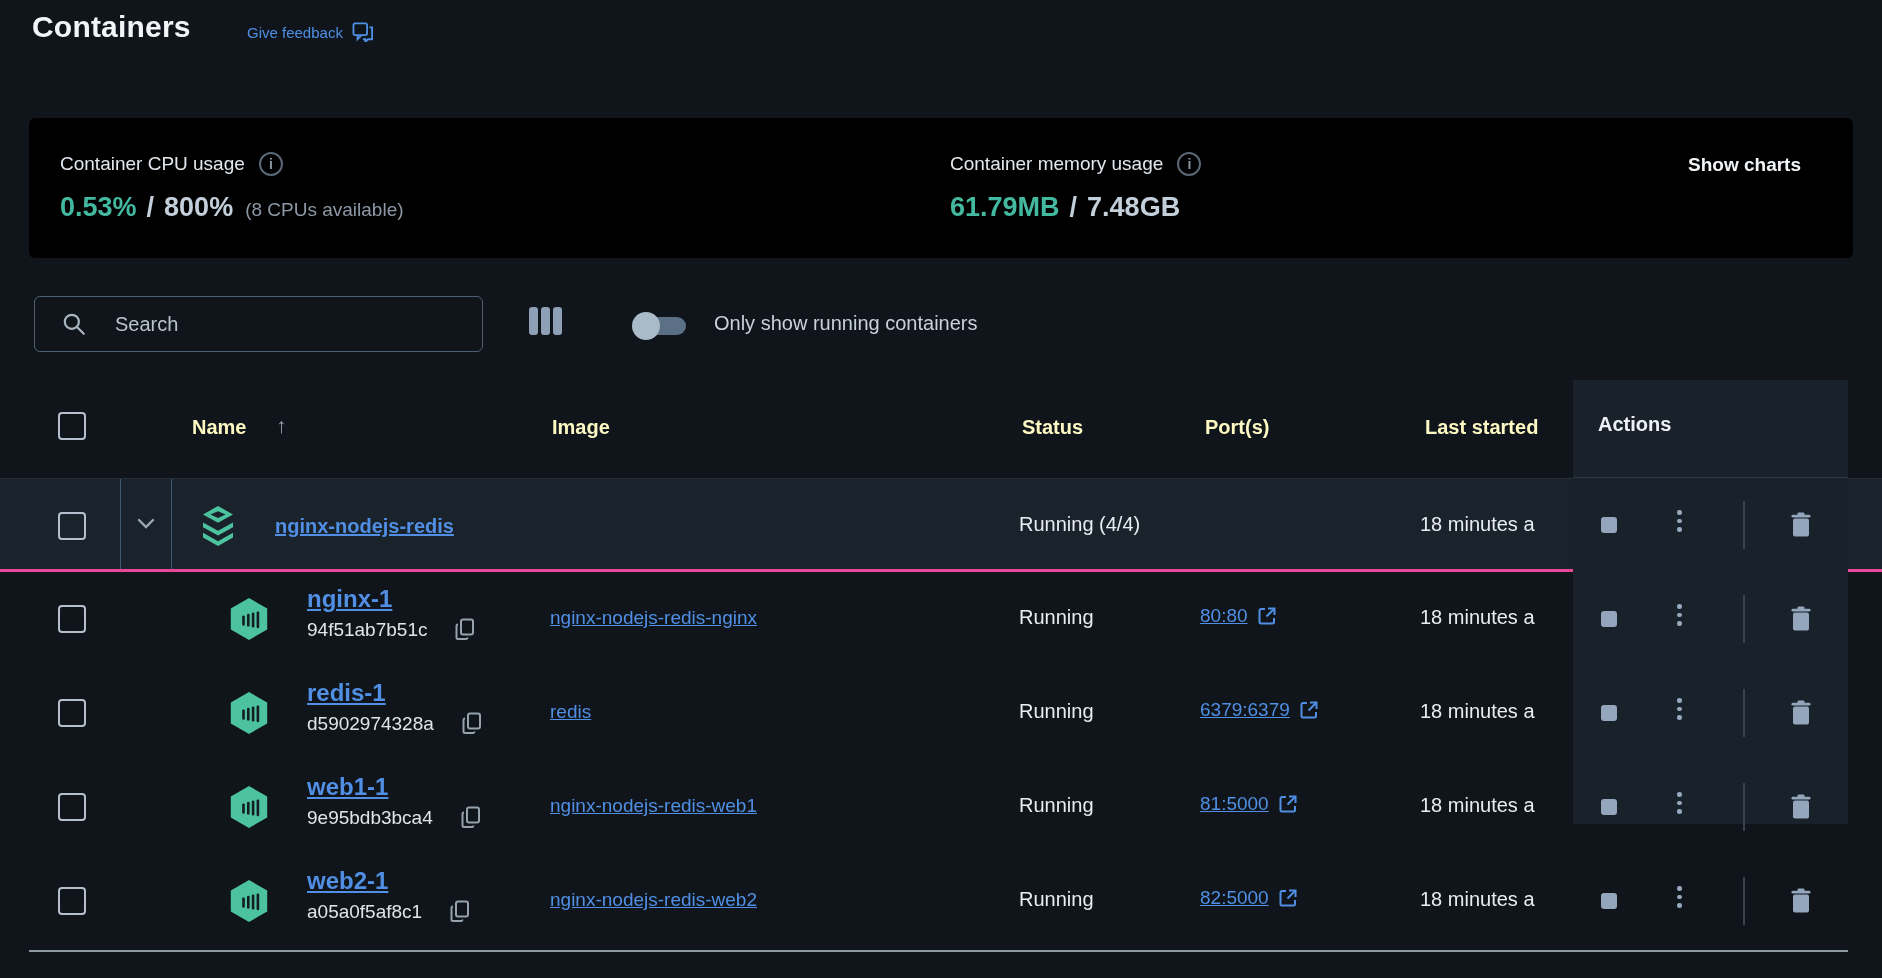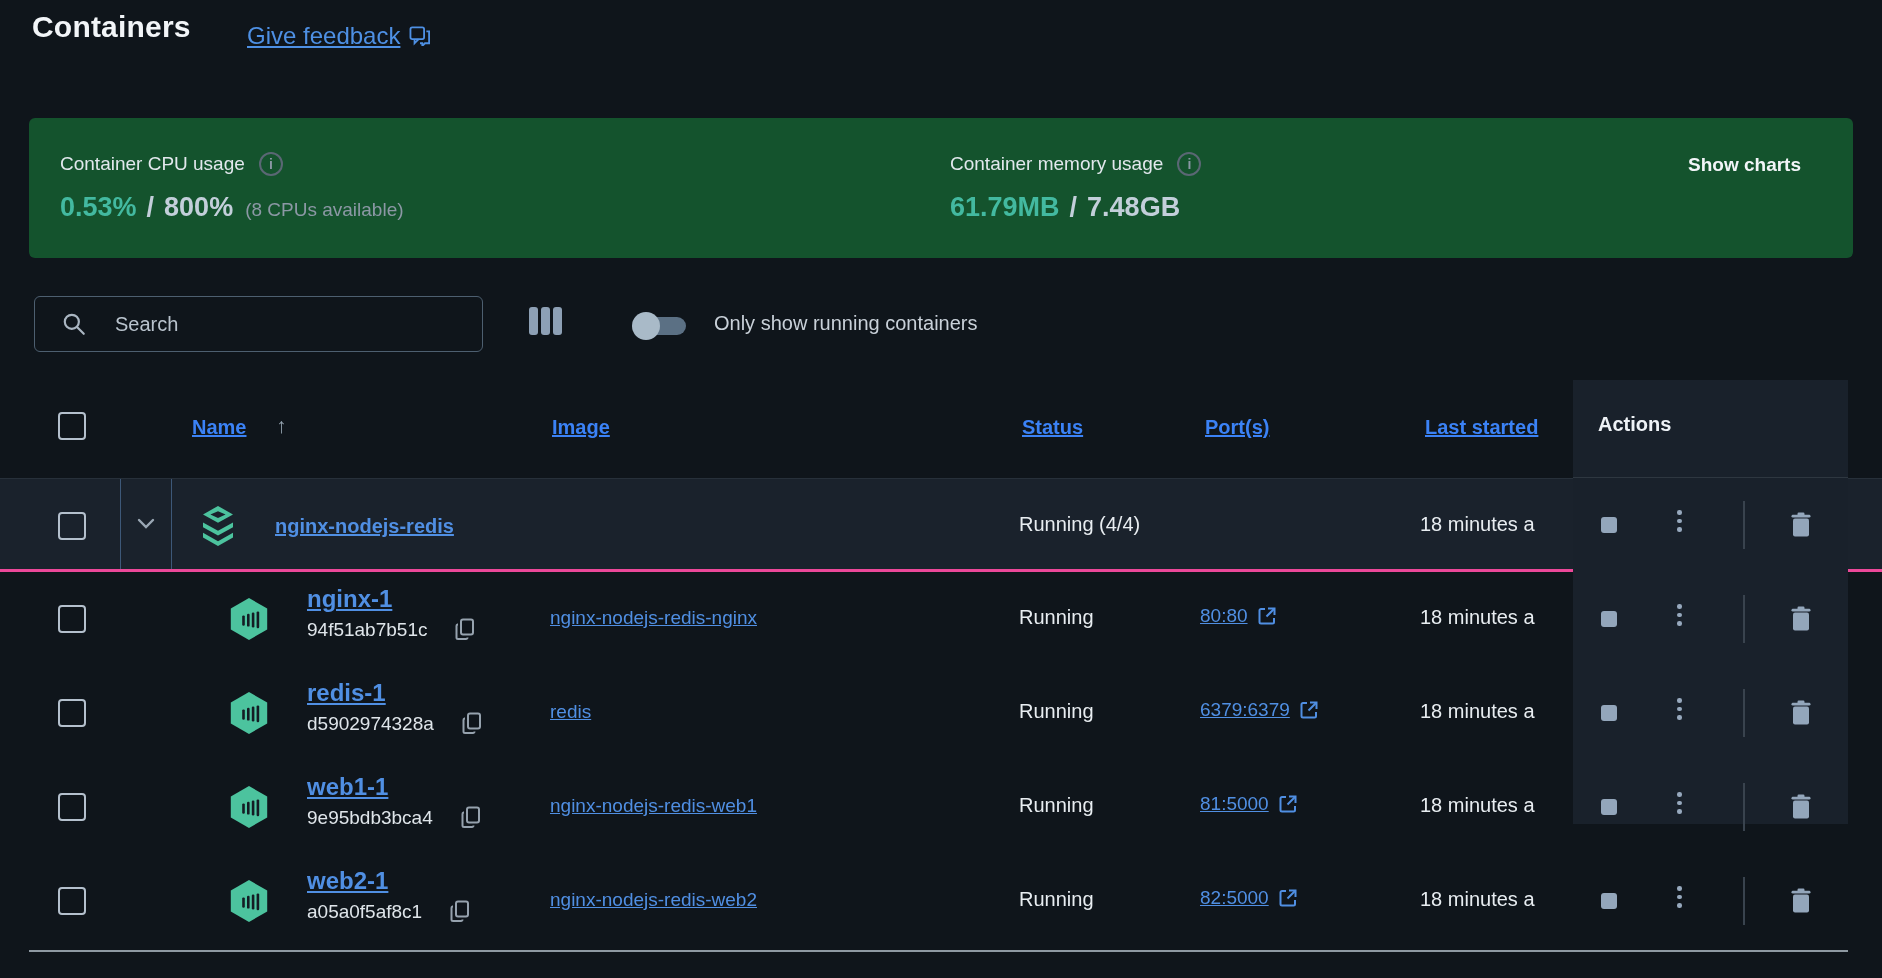--- a/index.html
+++ b/index.html
@@ -2,25 +2,25 @@
 <html><head>
 <meta charset="utf-8">
 <style>
   html,body{margin:0;padding:0;background:#0b1016;}
   *{box-sizing:border-box;font-family:"Liberation Sans",sans-serif;}
   #app{position:relative;width:1882px;height:978px;background:#0f151b;overflow:hidden;color:#e8edf2;}
 
   
   .page-title{position:absolute;left:32px;top:10px;font-size:30px;font-weight:700;color:#f2f5f8;margin:0;letter-spacing:.2px;}
   .feedback-link{position:absolute;left:247px;top:22px;display:flex;align-items:center;gap:9px;
-    color:#4e90e4;font-size:24px;text-decoration:underline;cursor:pointer;}
+    color:#4e90e4;font-size:15px;cursor:pointer;}
   .feedback-link svg{flex:0 0 auto;}
 
   
-  .stats-panel{position:absolute;left:29px;top:118px;width:1824px;height:140px;background:#14532d;border-radius:6px;}
+  .stats-panel{position:absolute;left:29px;top:118px;width:1824px;height:140px;background:#000000;border-radius:6px;}
   .stat{position:absolute;top:34px;}
   .stat.cpu{left:31px;}
   .stat.mem{left:921px;}
   .stat-label-row{display:flex;align-items:center;gap:14px;font-size:19px;color:#e2e8ed;}
   .info-icon{width:24px;height:24px;border:2px solid #5a6774;border-radius:50%;color:#8a97a4;
     font-size:14px;font-weight:700;display:flex;align-items:center;justify-content:center;cursor:pointer;}
   .stat-value-row{margin-top:16px;font-size:27px;font-weight:700;color:#c3cfda;display:flex;align-items:baseline;}
   .stat-value-row .val{color:#43b9a0;}
   .stat-value-row .sep{margin:0 10px;color:#c3cfda;}
   .stat-value-row .note{margin-left:12px;font-size:19px;font-weight:400;color:#8c98a5;}
@@ -35,21 +35,21 @@
     color:#e6ebf0;font-size:20px;}
   .searchbox input::placeholder{color:#b9c3cd;opacity:1;}
   .columns-btn{position:absolute;left:529px;top:307px;width:34px;height:30px;display:flex;gap:3px;cursor:pointer;}
   .columns-btn i{width:9px;height:28px;background:#8da0b5;border-radius:3px;}
   .toggle{position:absolute;left:632px;top:310px;width:60px;height:32px;cursor:pointer;}
   .toggle .track{position:absolute;left:4px;top:7px;width:50px;height:18px;border-radius:9px;background:#5b7084;}
   .toggle .knob{position:absolute;left:0;top:2px;width:28px;height:28px;border-radius:50%;background:#a9bac8;}
   .toggle-label{position:absolute;left:714px;top:312px;font-size:20px;color:#c9d1d9;}
 
   
-  .thead-cell{position:absolute;top:416px;font-size:20px;font-weight:700;color:#3b82f6;text-decoration:underline;}
+  .thead-cell{position:absolute;top:416px;font-size:20px;font-weight:700;color:#fef9c3;}
   .sort-arrow{position:absolute;left:276px;top:414px;font-size:21px;color:#93a1ad;font-weight:400;}
   .checkbox{position:absolute;width:28px;height:28px;border:2.5px solid #b4c0cd;border-radius:4px;cursor:pointer;background:transparent;}
   .hdr-checkbox{left:58px;top:412px;}
 
   .trow{position:absolute;left:0;width:1882px;height:94px;}
   .trow .checkbox{left:58px;top:33px;}
   .row-highlight{background:#1a222c;border-top:1px solid #27303a;border-bottom:3px solid #ec4899;}
 
   .expand-cell{position:absolute;left:120px;top:0;width:52px;height:100%;
     border-left:1.5px solid #3d5878;border-right:1.5px solid #3d5878;

